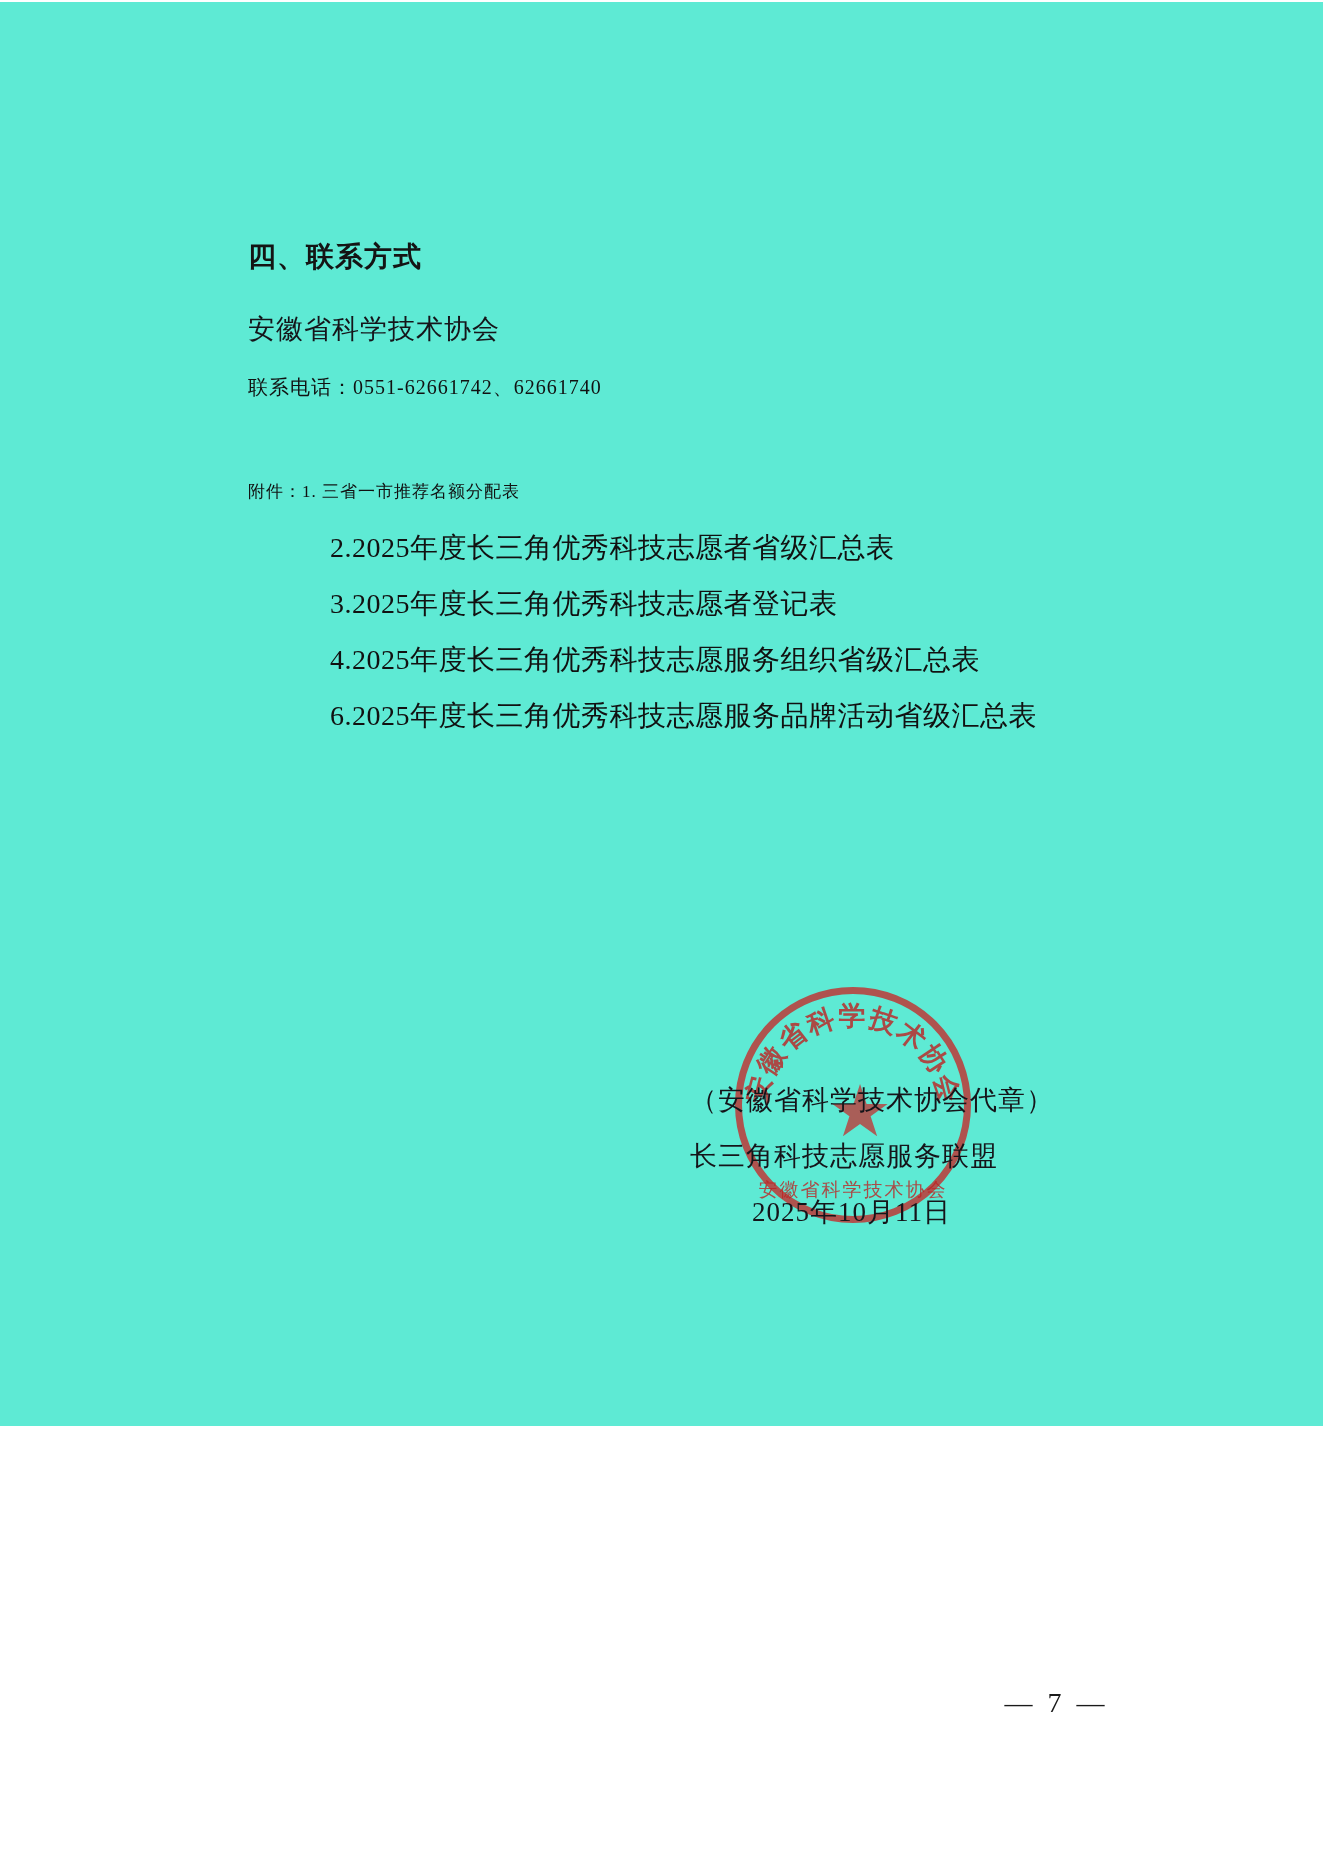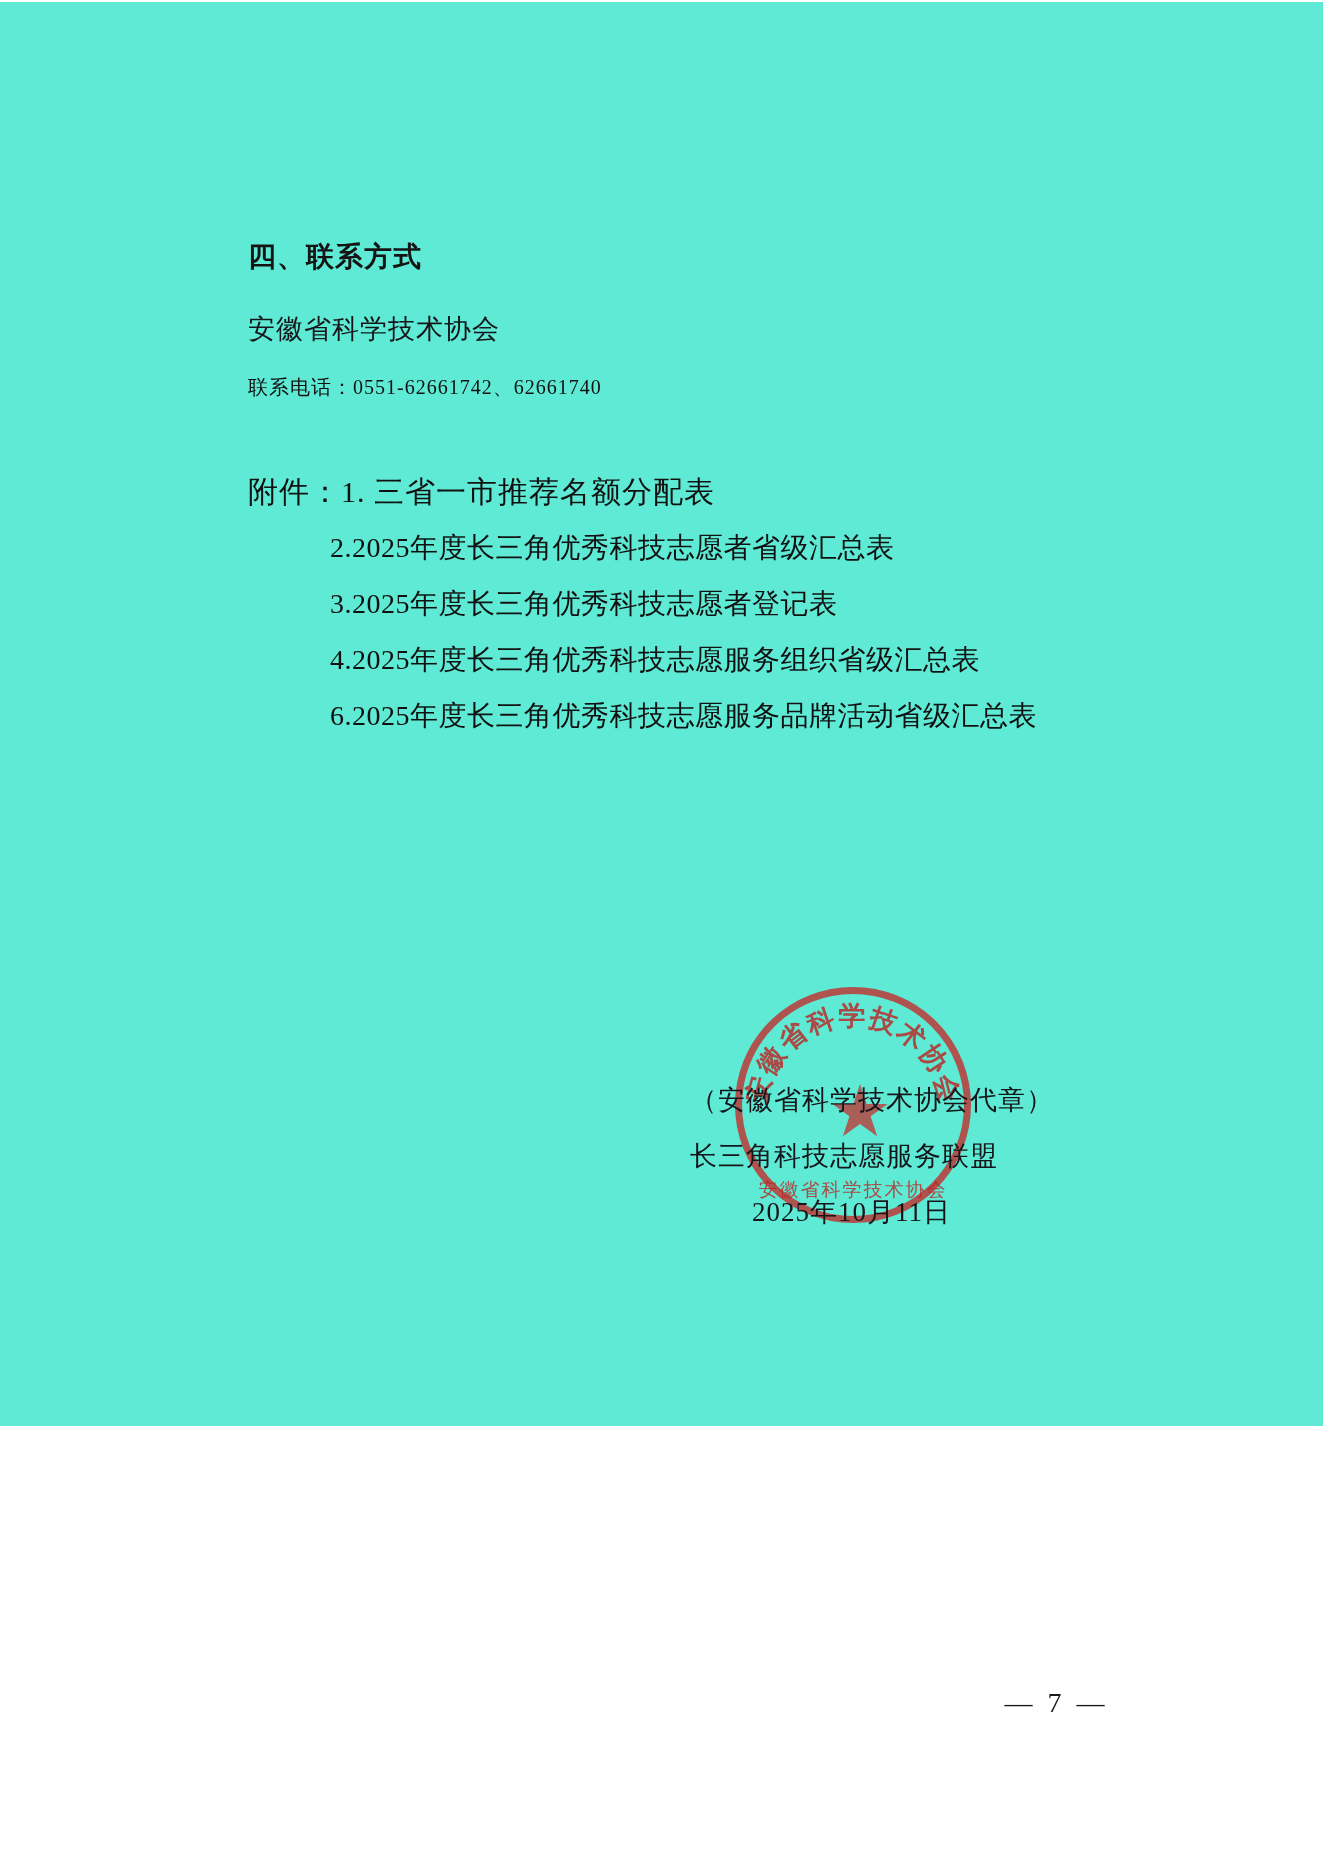--- a/index.html
+++ b/index.html
@@ -46,21 +46,21 @@
   .mixed {
     font-size: 20px;
     line-height: 58px;
     letter-spacing: 1px;
     white-space: pre;
   }
   .attach-block {
     margin-top: 48px;
   }
   .attach-first {
-    font-size: 30px;
+    font-size: 17px;
     line-height: 56px;
     letter-spacing: 1px;
     white-space: pre;
   }
   .attach-item {
     font-size: 28px;
     line-height: 56px;
     letter-spacing: 0.5px;
     padding-left: 82px;
     white-space: pre;

